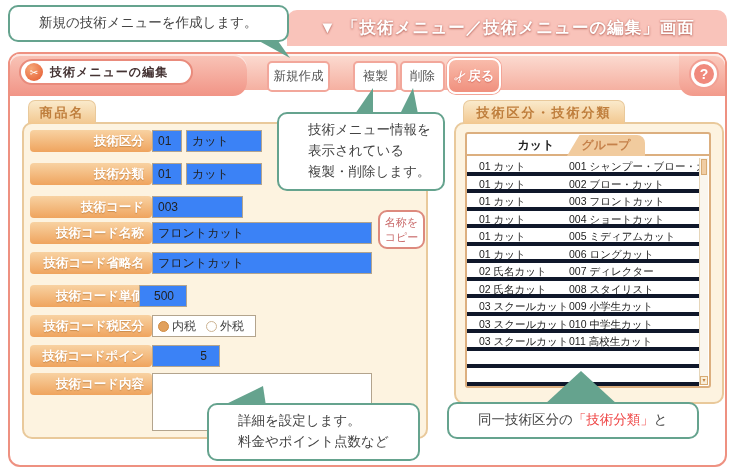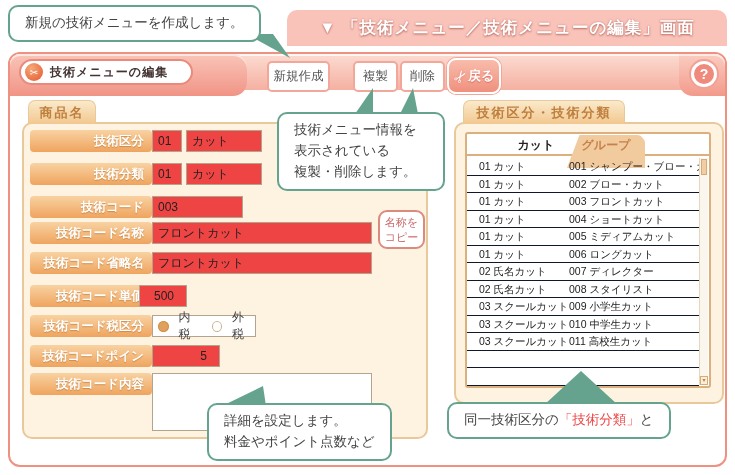--- a/index.html
+++ b/index.html
@@ -2,21 +2,21 @@
 <html><head>
 <meta charset="utf-8">
 <style>
   * { margin:0; padding:0; box-sizing:border-box; }
   html,body { width:735px; height:475px; background:#fff; overflow:hidden;
     font-family:"Liberation Sans","DejaVu Sans",sans-serif; }
 
   
   .callout { position:absolute; background:#fff; border:2px solid #65a38e;
     border-radius:10px; color:#444; font-size:13.5px; line-height:1.55;
-    padding:6px 15px; z-index:6; white-space:nowrap; }
+    padding:6px 29px; z-index:6; white-space:nowrap; }
   .pointer-layer { position:absolute; left:0; top:0; width:735px; height:475px;
     z-index:5; pointer-events:none; }
 
   
   .page-header { position:absolute; left:287px; top:10px; width:440px; height:36px;
     background:#f9c3ba; border-radius:10px 10px 0 0; z-index:0;
     display:flex; align-items:center; justify-content:center;
     color:#fff; font-weight:bold; font-size:16.5px; letter-spacing:1px;
     text-shadow:0 1px 2px rgba(185,105,95,.95), 0 0 2px rgba(185,105,95,.6); }
 
@@ -67,49 +67,49 @@
     border-radius:7px 7px 0 0; color:#bf7e3c; font-weight:bold; font-size:13px;
     display:flex; align-items:center; justify-content:center; letter-spacing:2px; }
   .tab-left  { left:18px;  top:46px; width:68px; }
   .tab-right { left:453px; top:46px; width:162px; }
 
   
   .f-label { position:absolute; left:20px; width:122px; height:22px;
     background:linear-gradient(#f8d2a2,#efa45e); border-radius:4px;
     color:#fff; font-size:12.5px; font-weight:bold; line-height:22px;
     text-align:right; padding-right:8px; text-shadow:0 1px 1px #c98a4a; }
-  .f-input { position:absolute; height:22px; border:1px solid #b3a48d; background:#ef4444;
+  .f-input { position:absolute; height:22px; border:1px solid #b3a48d; background:#3b82f6;
     font-size:12px; color:#222; padding:0 5px; font-family:inherit; }
   .f-input.num { text-align:right; padding-right:12px; }
   .f-area { position:absolute; border:1px solid #b3a48d; background:#fff;
     font-size:12px; color:#222; resize:none; font-family:inherit; }
   .radio-box { position:absolute; left:142px; width:104px; height:22px; background:#fff;
     border:1px solid #b3a48d; display:flex; align-items:center; gap:10px; padding-left:5px;
     font-size:12px; color:#444; }
-  .radio-opt { display:flex; align-items:center; gap:10px; cursor:pointer; }
+  .radio-opt { display:flex; align-items:center; gap:3px; cursor:pointer; }
   .rdot { width:11px; height:11px; border-radius:50%; }
   .rdot.on  { background:#e1a05c; border:1px solid #cf8c44; }
   .rdot.off { background:#fff; border:1px solid #cdb493; }
   .copy-btn { position:absolute; left:368px; top:156px; width:47px; height:39px;
     background:#fff; border:2px solid #dd8a7e; border-radius:9px; color:#c96a6a;
     font-size:11px; line-height:1.35; display:flex; flex-direction:column;
     align-items:center; justify-content:center; cursor:pointer; z-index:2; }
 
   
   .listbox { position:absolute; left:455px; top:78px; width:246px; height:256px;
     background:#fff; border:2px solid #dcaf7f; border-radius:3px; }
   .lb-tabs { position:relative; height:22px; border-bottom:2px solid #dcaf7f; }
   .lb-tab-cut { position:absolute; left:40px; top:0; width:58px; height:22px;
     font-size:12px; font-weight:bold; color:#222; text-align:center; line-height:22px; cursor:pointer; }
-  .lb-tab-group { position:absolute; left:100px; top:1px; width:78px; height:33px;
+  .lb-tab-group { position:absolute; left:100px; top:1px; width:78px; height:21px;
     background:#f1cb9e; clip-path:polygon(16% 0,94% 0,100% 18%,100% 100%,0 100%);
     border-radius:0 8px 0 0; color:#c5814a; font-size:12px; font-weight:bold;
     text-align:center; line-height:21px; cursor:pointer; }
   .lb-rows { position:absolute; left:0; top:24px; right:10px; bottom:0; overflow:hidden; }
-  .lb-row { position:relative; height:17.5px; border-bottom:1px solid #0f172a;
+  .lb-row { position:relative; height:17.5px; border-bottom:4px solid #0f172a;
     font-size:10.5px; color:#222; line-height:17.5px; white-space:nowrap; cursor:pointer; }
   .lb-row .c1 { position:absolute; left:12px; }
   .lb-row .c2 { position:absolute; left:102px; right:0; overflow:hidden; }
   .lb-sb { position:absolute; right:1px; top:24px; bottom:1px; width:9px;
     background:#faf6ee; border-left:1px solid #e6d6ba; }
   .lb-thumb { position:absolute; left:1px; top:1px; width:6px; height:16px;
     background:#f0cda4; border:1px solid #d8ab74; cursor:pointer; }
   .lb-down { position:absolute; left:0; bottom:0; width:8px; height:9px;
     background:#f8eeda; border:1px solid #d8ab74; color:#c08040; font-size:6px;
     line-height:7px; text-align:center; cursor:pointer; }

